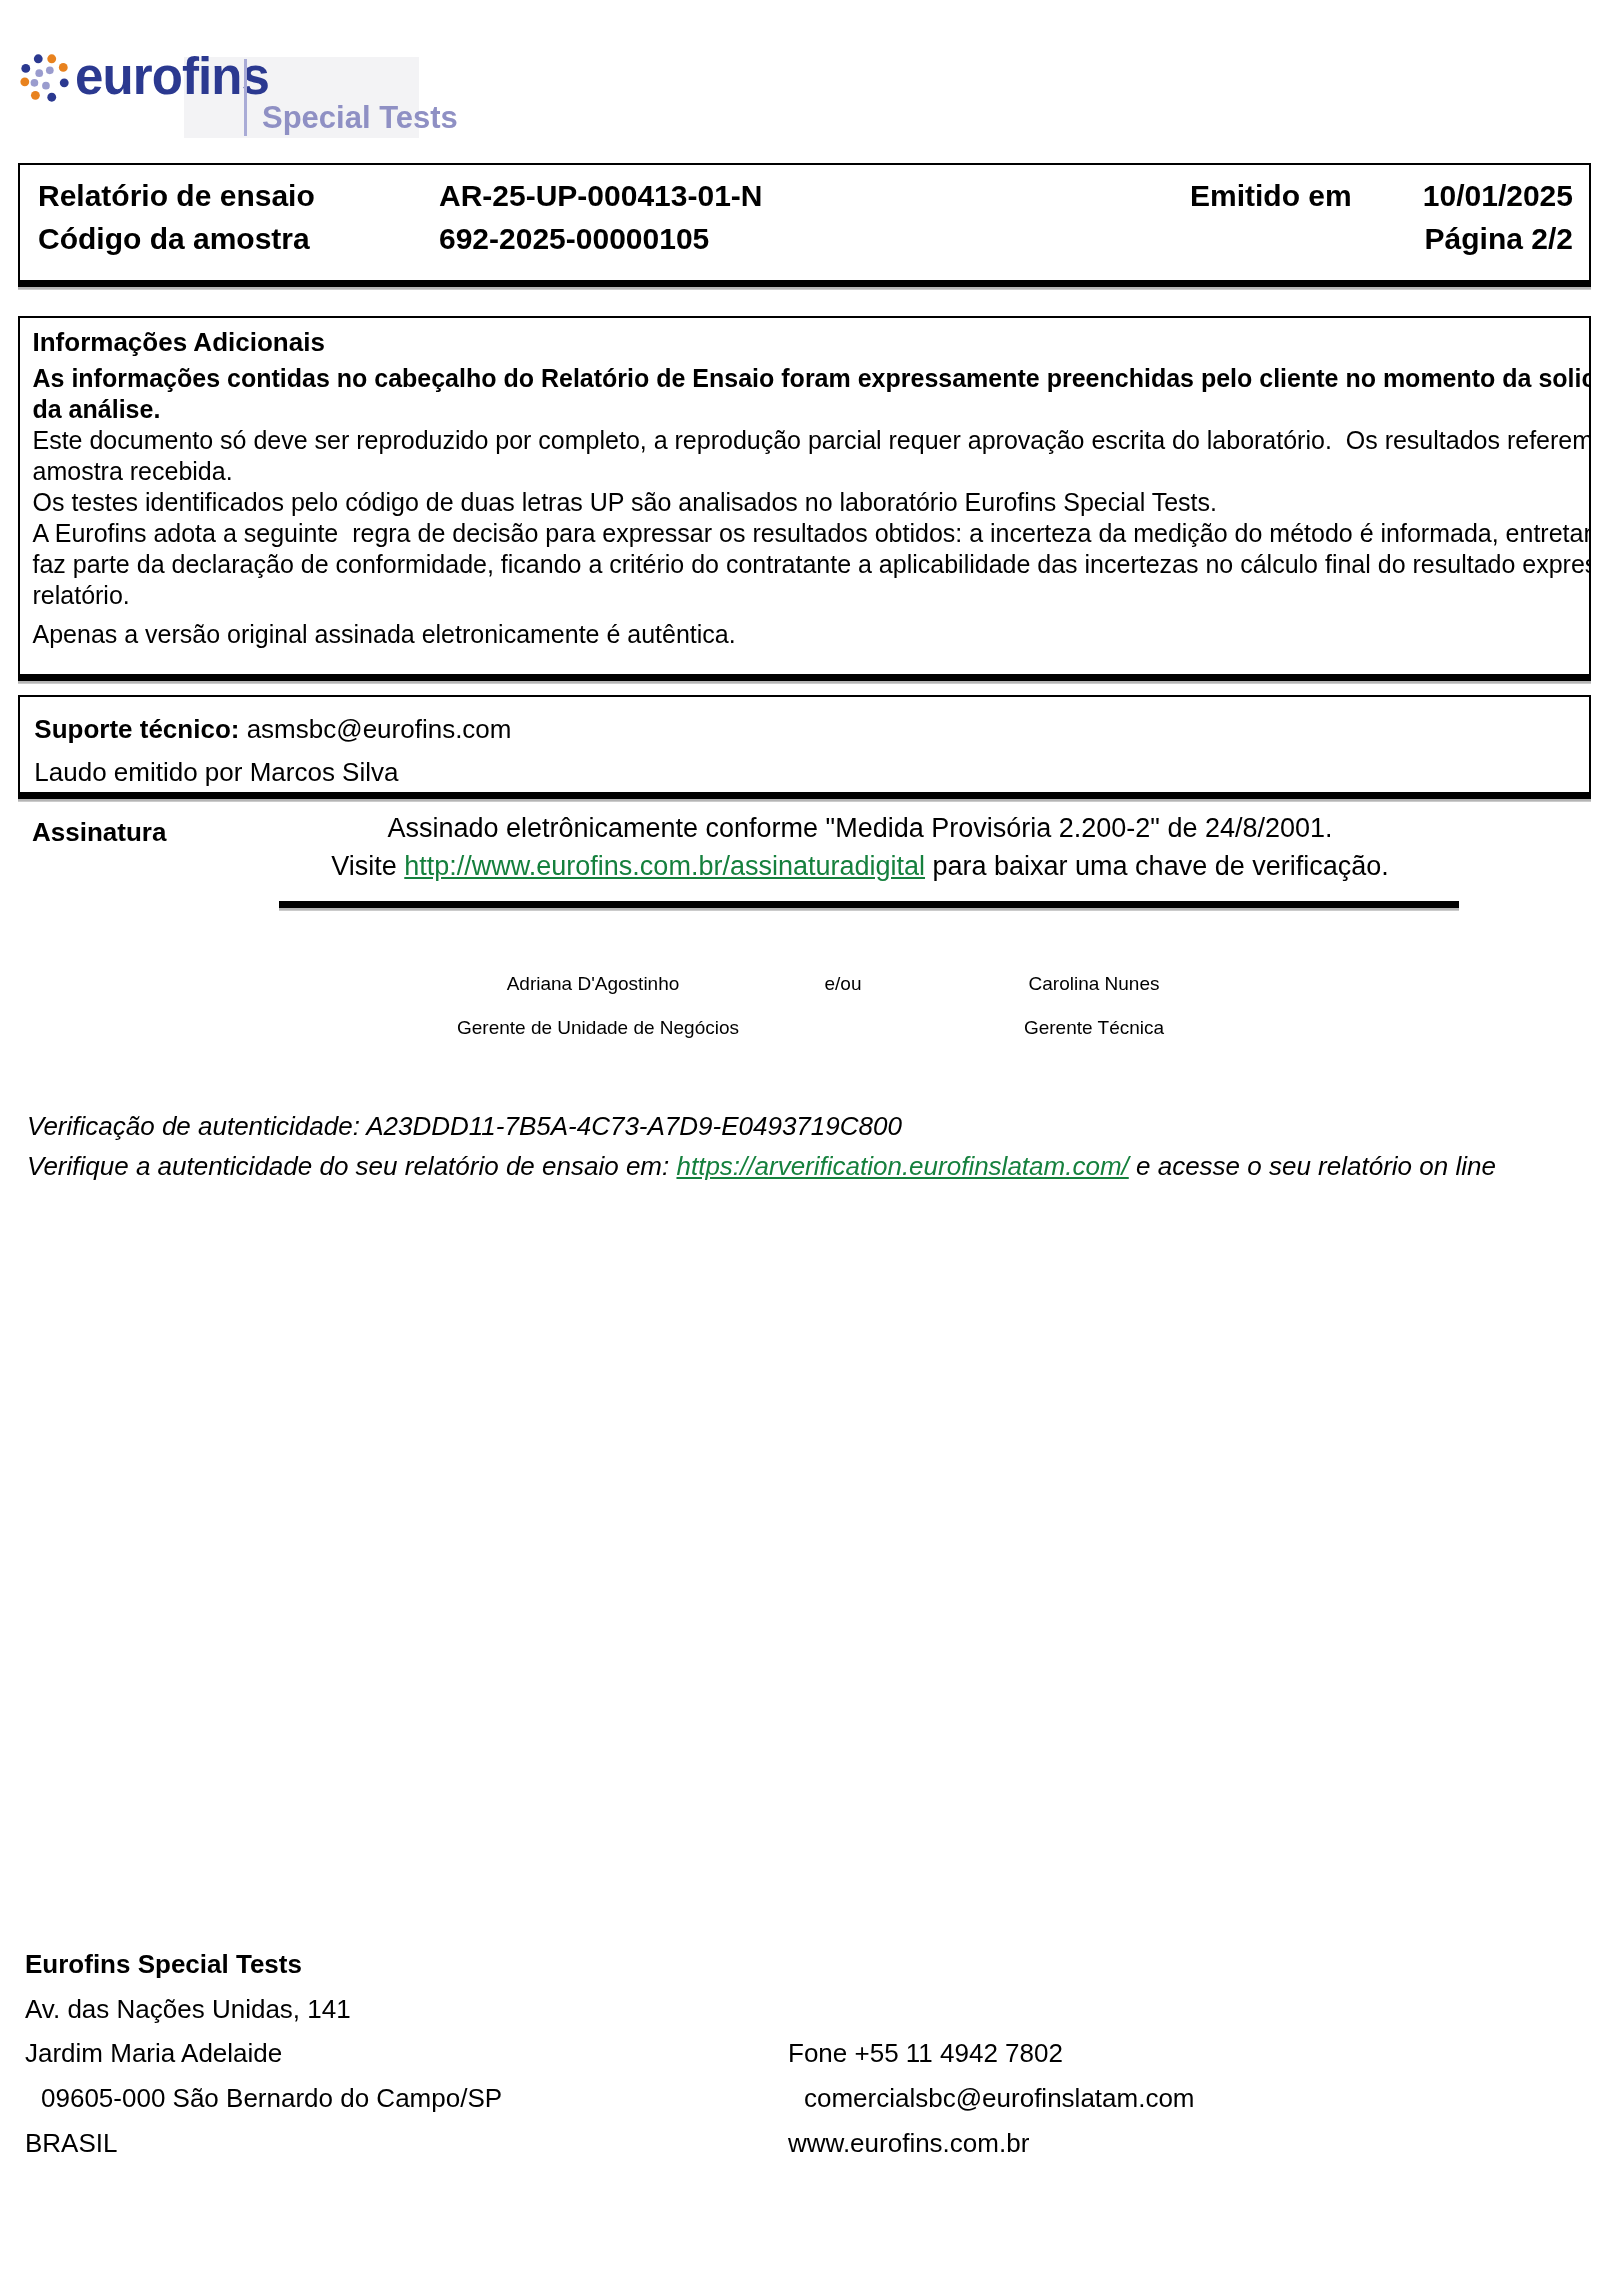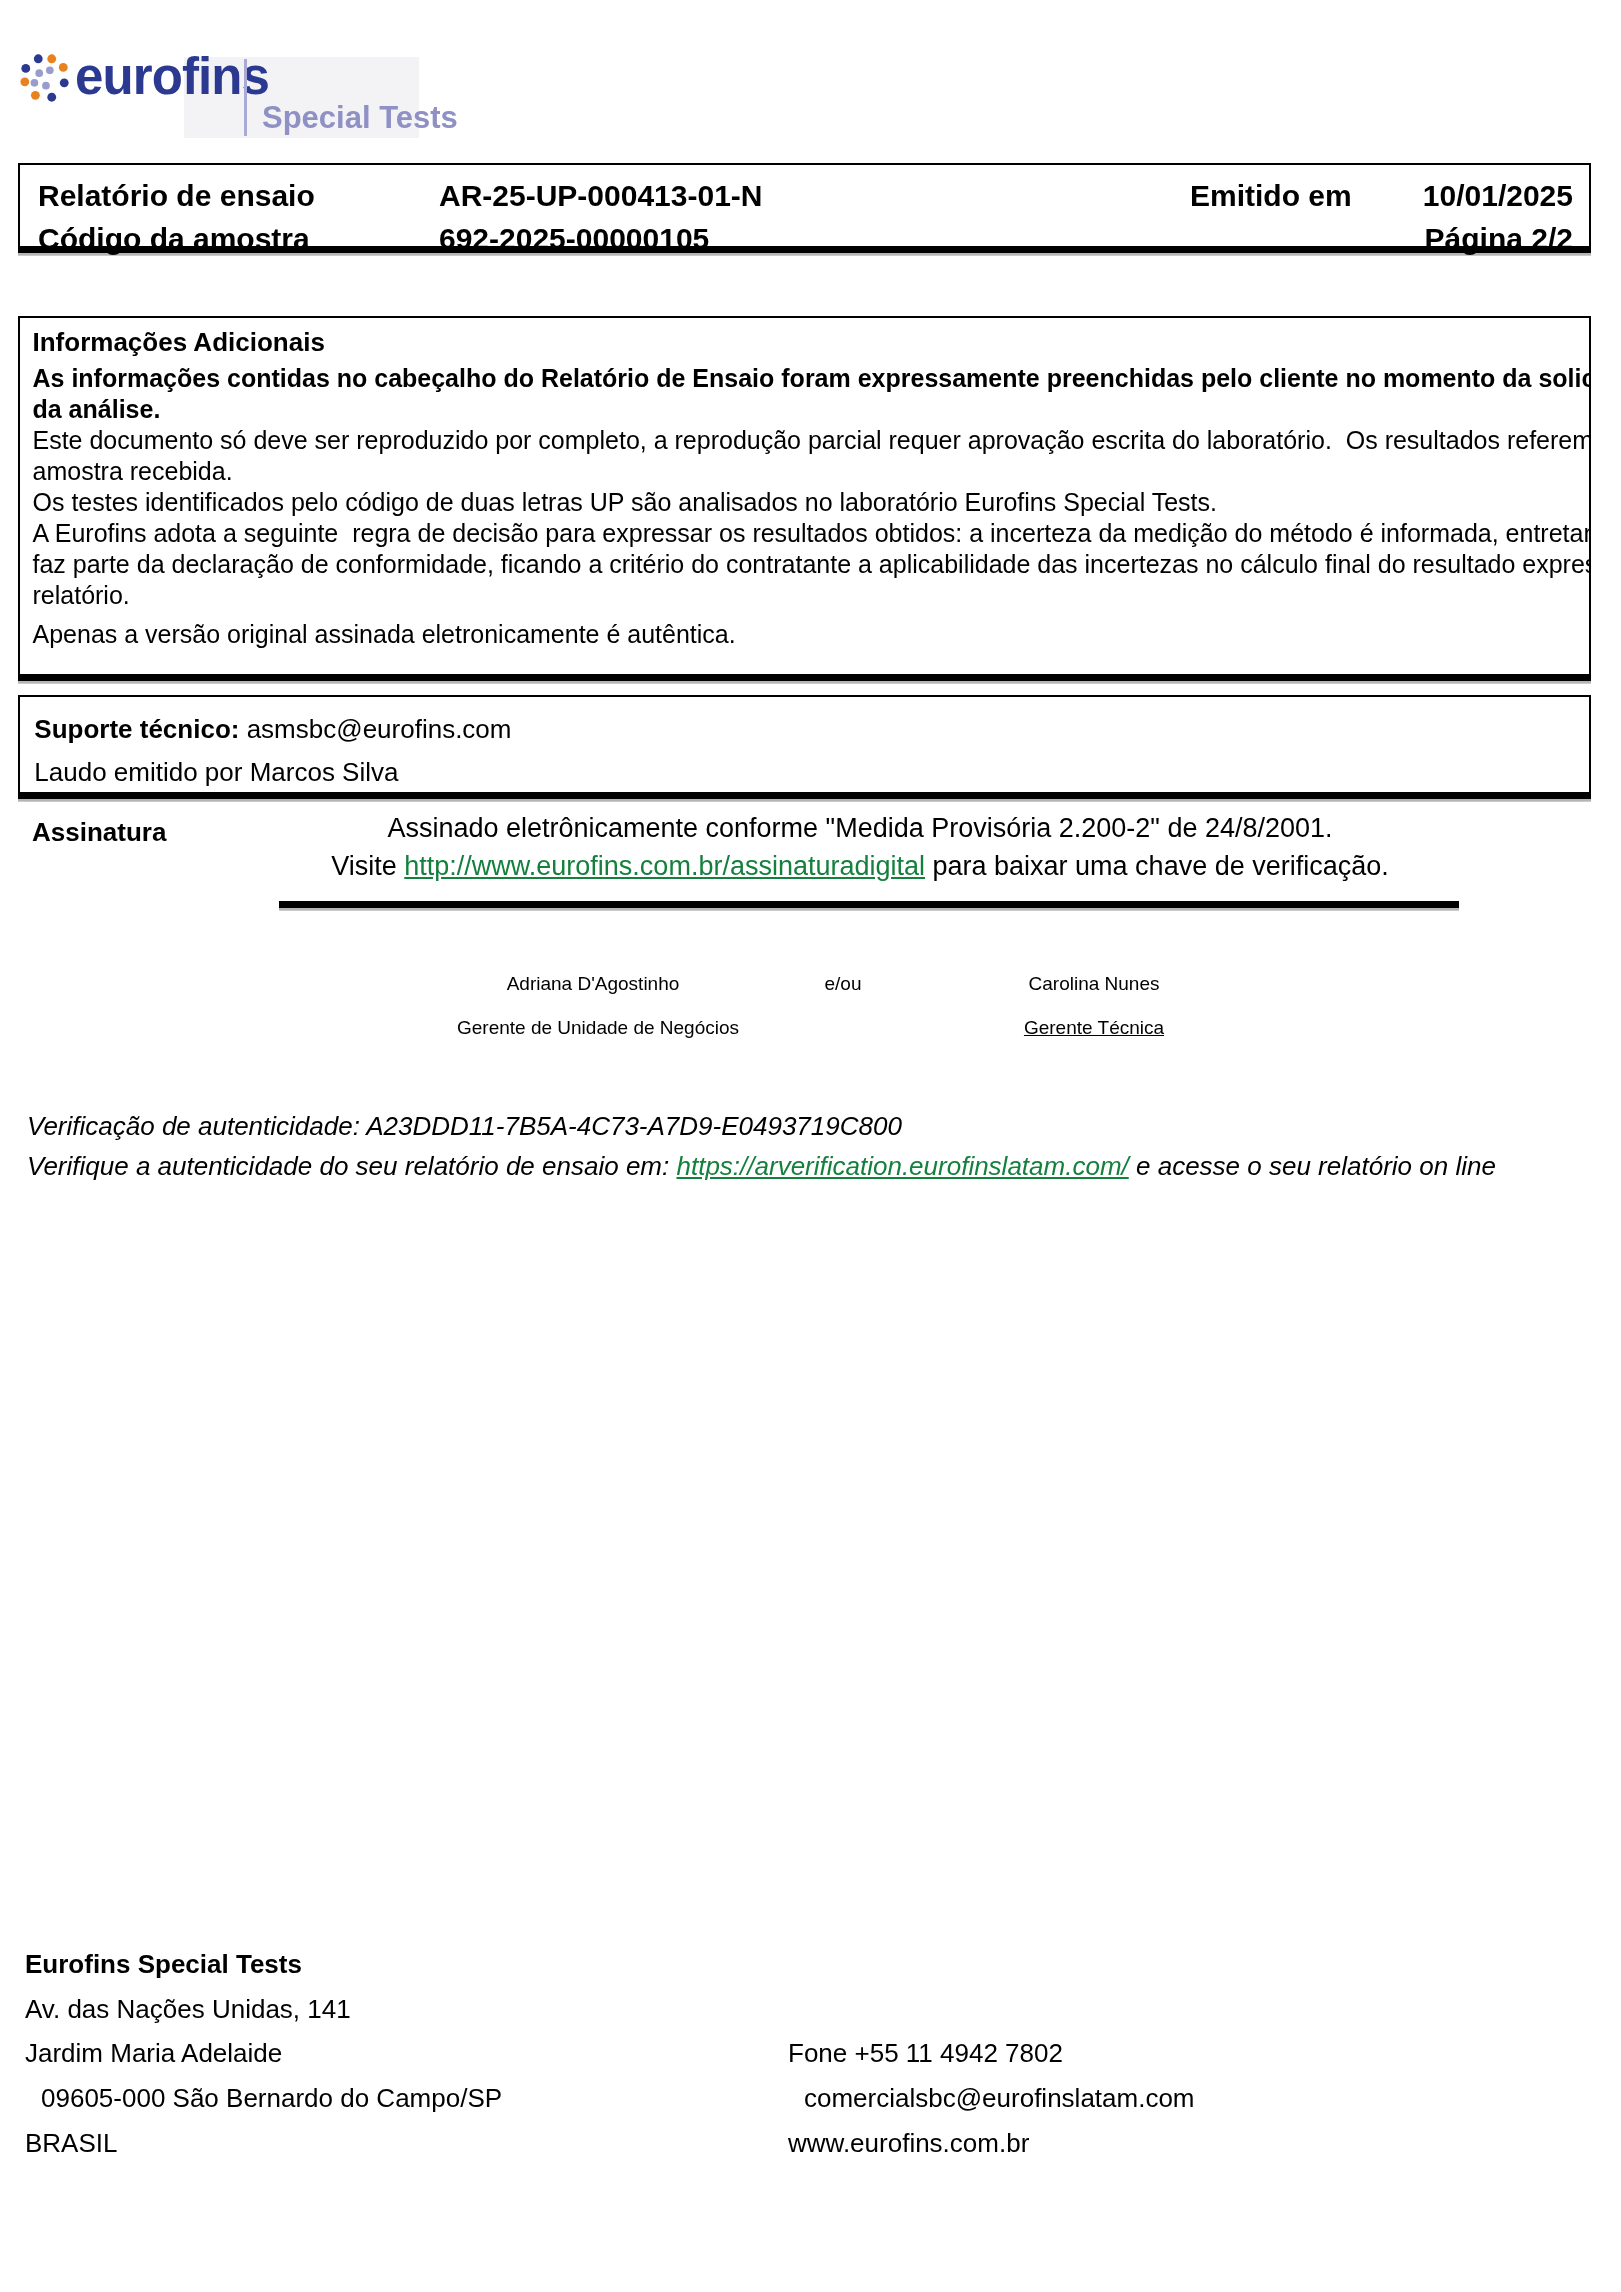--- a/index.html
+++ b/index.html
@@ -13,21 +13,21 @@
   .logo-dots{position:absolute;left:19.7px;top:52px;width:50px;height:52px;}
   .logo-word{position:absolute;left:75px;top:52px;font-size:51px;font-weight:bold;
     letter-spacing:-0.9px;color:#2b3990;line-height:50px;}
   .logo-divider{position:absolute;left:244px;top:59px;width:2.7px;height:77px;background:#a9abd6;}
   .logo-sub{position:absolute;left:262px;top:102px;font-size:31px;font-weight:bold;
     color:#8f90c4;line-height:32px;}
 
   
   .box{position:absolute;left:18px;width:1573px;box-sizing:border-box;background:#fff;
     border:2.7px solid #000;border-bottom:7.2px solid #000;box-shadow:0 2.7px 0 #b5b5b5;}
-  .header-box{top:163px;height:90px;}
+  .header-box{top:163px;height:124px;}
   .info-box{top:316px;height:365px;overflow:hidden;}
   .laudo-box{top:695px;height:104px;overflow:hidden;}
 
   .hcell{position:absolute;font-size:30px;font-weight:bold;white-space:pre;}
   .hrow1{top:14.3px;} .hrow2{top:57px;}
   .hc1{left:18px;} .hc2{left:419px;} .hc3{left:1170px;} .hc4{right:16px;text-align:right;}
 
   .info-title{margin:9px 0 5.4px 12.5px;font-size:26px;font-weight:bold;white-space:pre;}
   .info-line{margin-left:12.5px;font-size:25px;line-height:31px;white-space:pre;}
   .info-line.bold{font-weight:bold;}
@@ -113,21 +113,21 @@
 
   <div class="sig-label">Assinatura</div>
   <div class="sig-center sig-c1">Assinado eletrônicamente conforme "Medida Provisória 2.200-2" de 24/8/2001.</div>
   <div class="sig-center sig-c2"><span>Visite </span><a class="doc-link">http://www.eurofins.com.br/assinaturadigital</a><span> para baixar uma chave de verificação.</span></div>
   <div class="sig-bar"></div>
 
   <span class="center-span" style="left:593px;top:973px;">Adriana D'Agostinho</span>
   <span class="center-span" style="left:843px;top:973px;">e/ou</span>
   <span class="center-span" style="left:1094px;top:973px;">Carolina Nunes</span>
   <span class="center-span" style="left:598px;top:1017px;">Gerente de Unidade de Negócios</span>
-  <span class="center-span" style="left:1094px;top:1017px;text-decoration:underline;">Gerente Técnica</span>
+  <span class="center-span" style="left:1094px;top:1017px;">Gerente Técnica</span>
 
   <div class="verif v1">Verificação de autenticidade: A23DDD11-7B5A-4C73-A7D9-E0493719C800</div>
   <div class="verif v2"><span>Verifique a autenticidade do seu relatório de ensaio em: </span><a class="doc-link">https://arverification.eurofinslatam.com/</a><span> e acesse o seu relatório on line</span></div>
 
   <div class="foot fl fy0 b">Eurofins Special Tests</div>
   <div class="foot fl fy1">Av. das Nações Unidas, 141</div>
   <div class="foot fl fy2">Jardim Maria Adelaide</div>
   <div class="foot fl fy3">09605-000 São Bernardo do Campo/SP</div>
   <div class="foot fl fy4">BRASIL</div>
   <div class="foot fr fy2">Fone +55 11 4942 7802</div>

